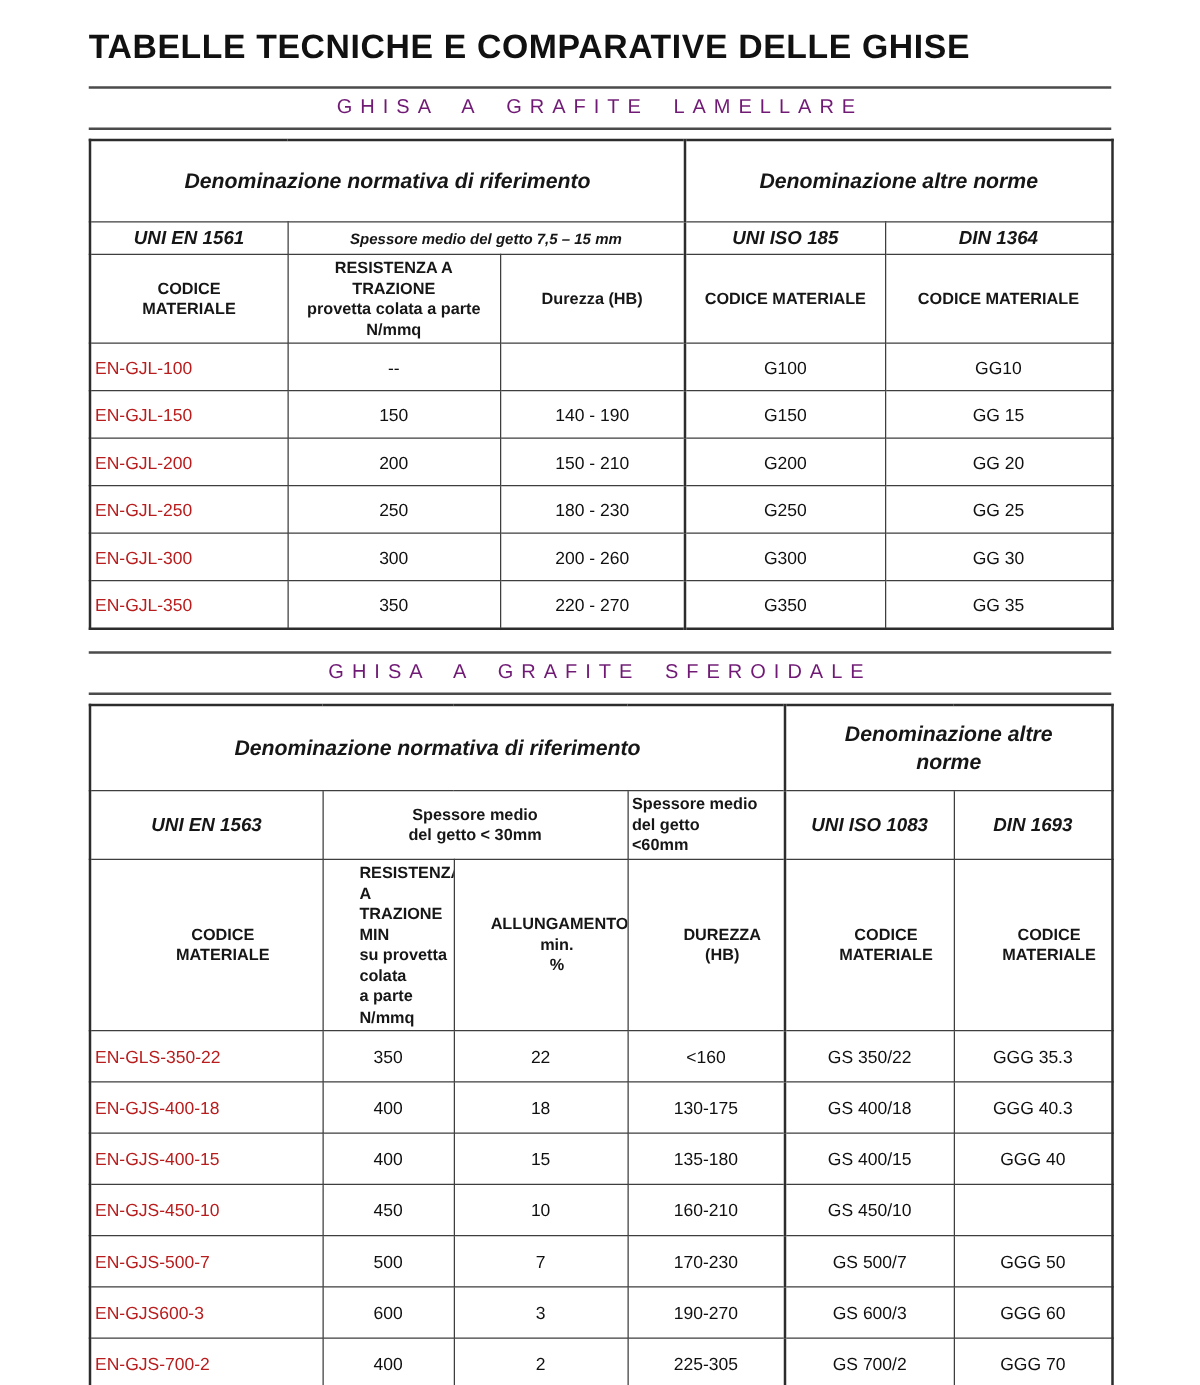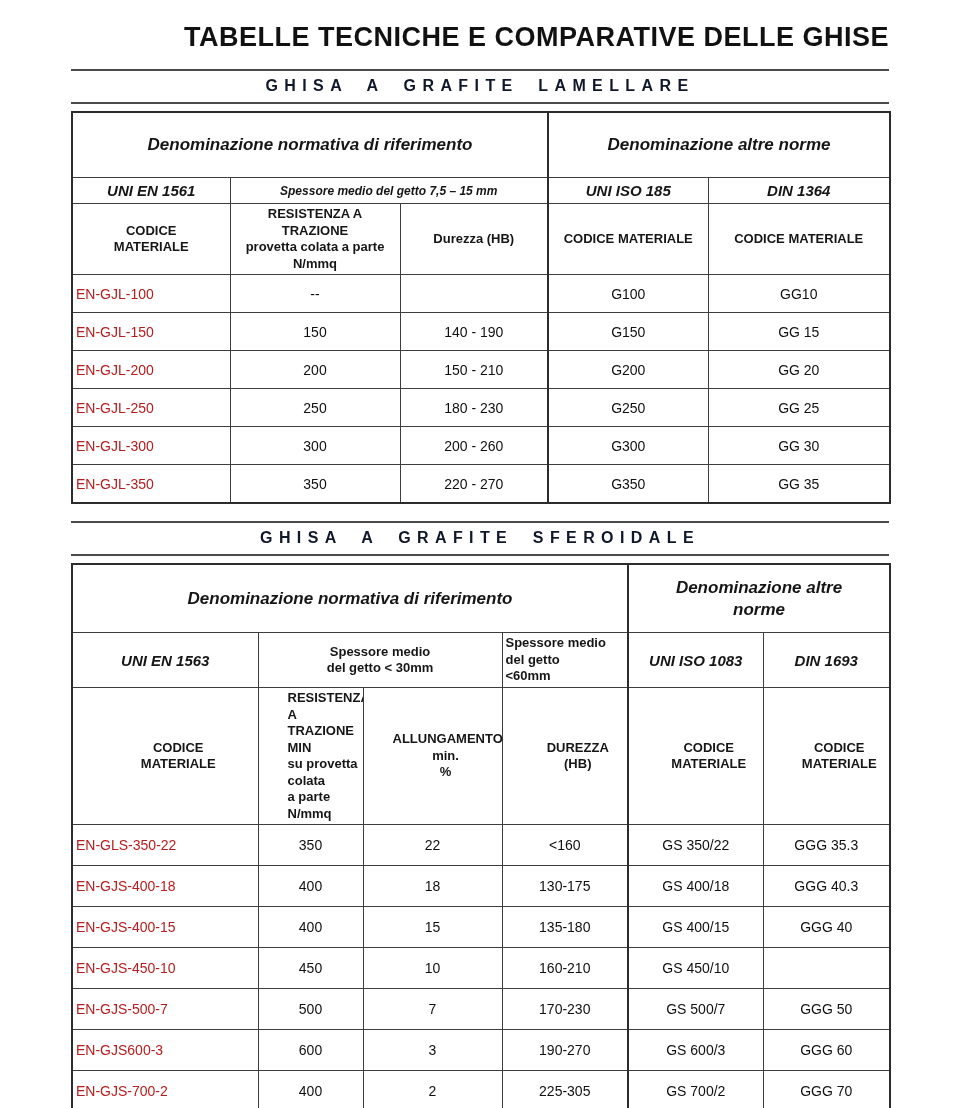--- a/index.html
+++ b/index.html
@@ -6,36 +6,36 @@
   body {
     width: 960px;
     font-family: "Liberation Sans", sans-serif;
     color: #161616;
   }
   .page { width: 818px; margin: 0 auto; padding-top: 12px; }
 
   h1.doc-title {
     font-size: 27px;
     font-weight: bold;
-    text-align: right;
+    text-align: left;
     letter-spacing: 0.5px;
     margin: 10px 0 16px 0;
     color: #111;
   }
 
   .rule { border: none; border-top: 2px solid #4b4b4b; margin: 0; }
 
   h2.section-heading {
     font-size: 16px;
-    font-weight: bold;
+    font-weight: normal;
     text-align: center;
     letter-spacing: 0.40em;
     word-spacing: 0.55em;
     margin: 6px 0 7px 0;
-    color: #0f172a;
+    color: #701a75;
   }
 
   table.tbl {
     border-collapse: collapse;
     table-layout: fixed;
     width: 818px;
     border: 2px solid #2c2c2c;
     margin-top: 7px;
   }
   .tbl td {

